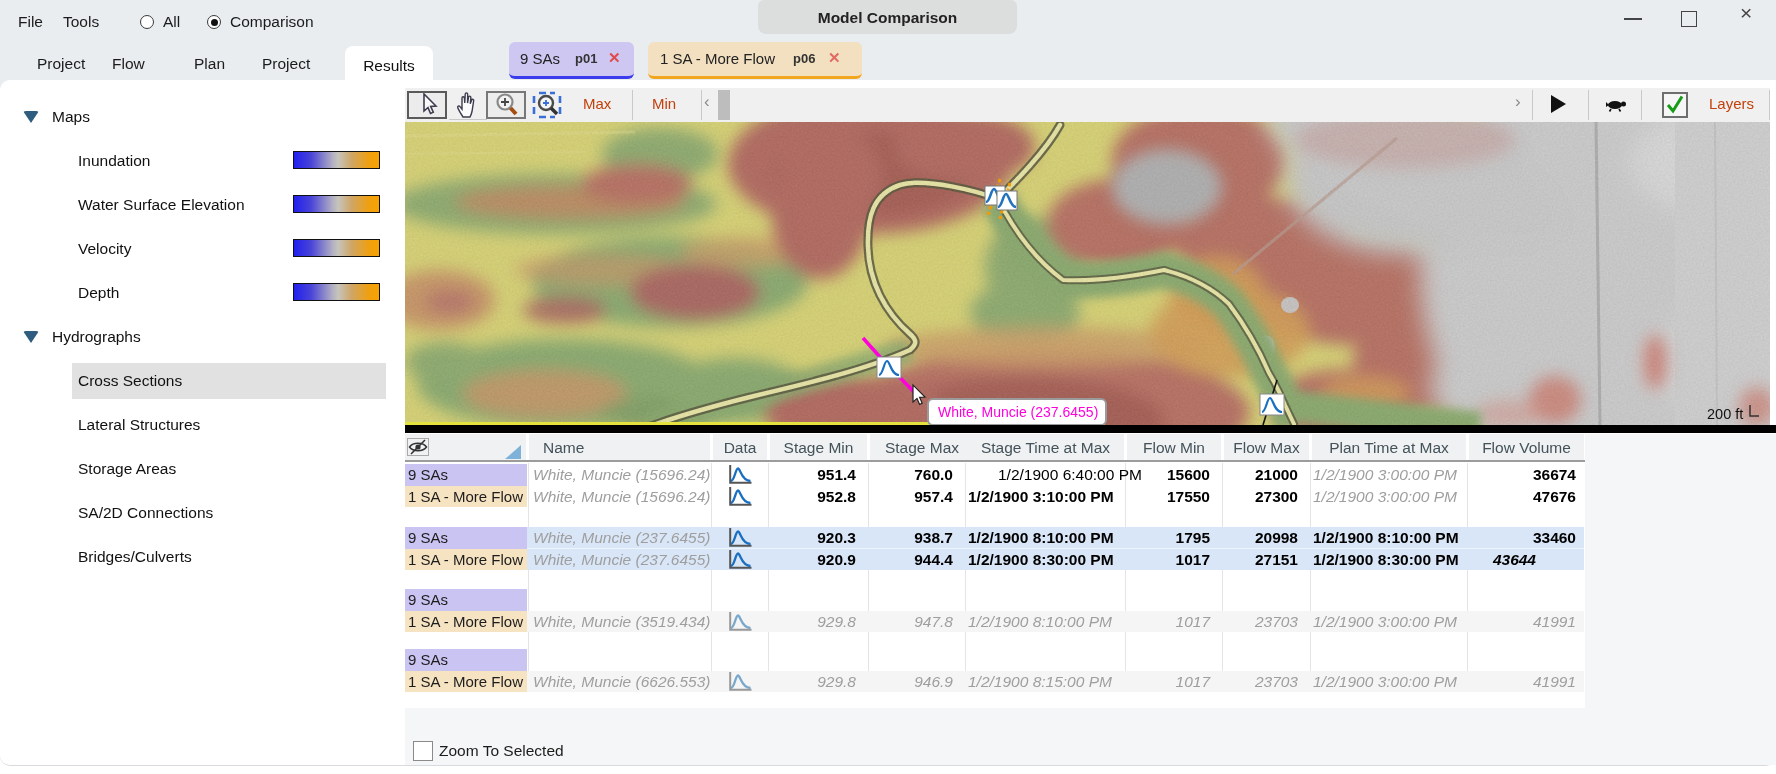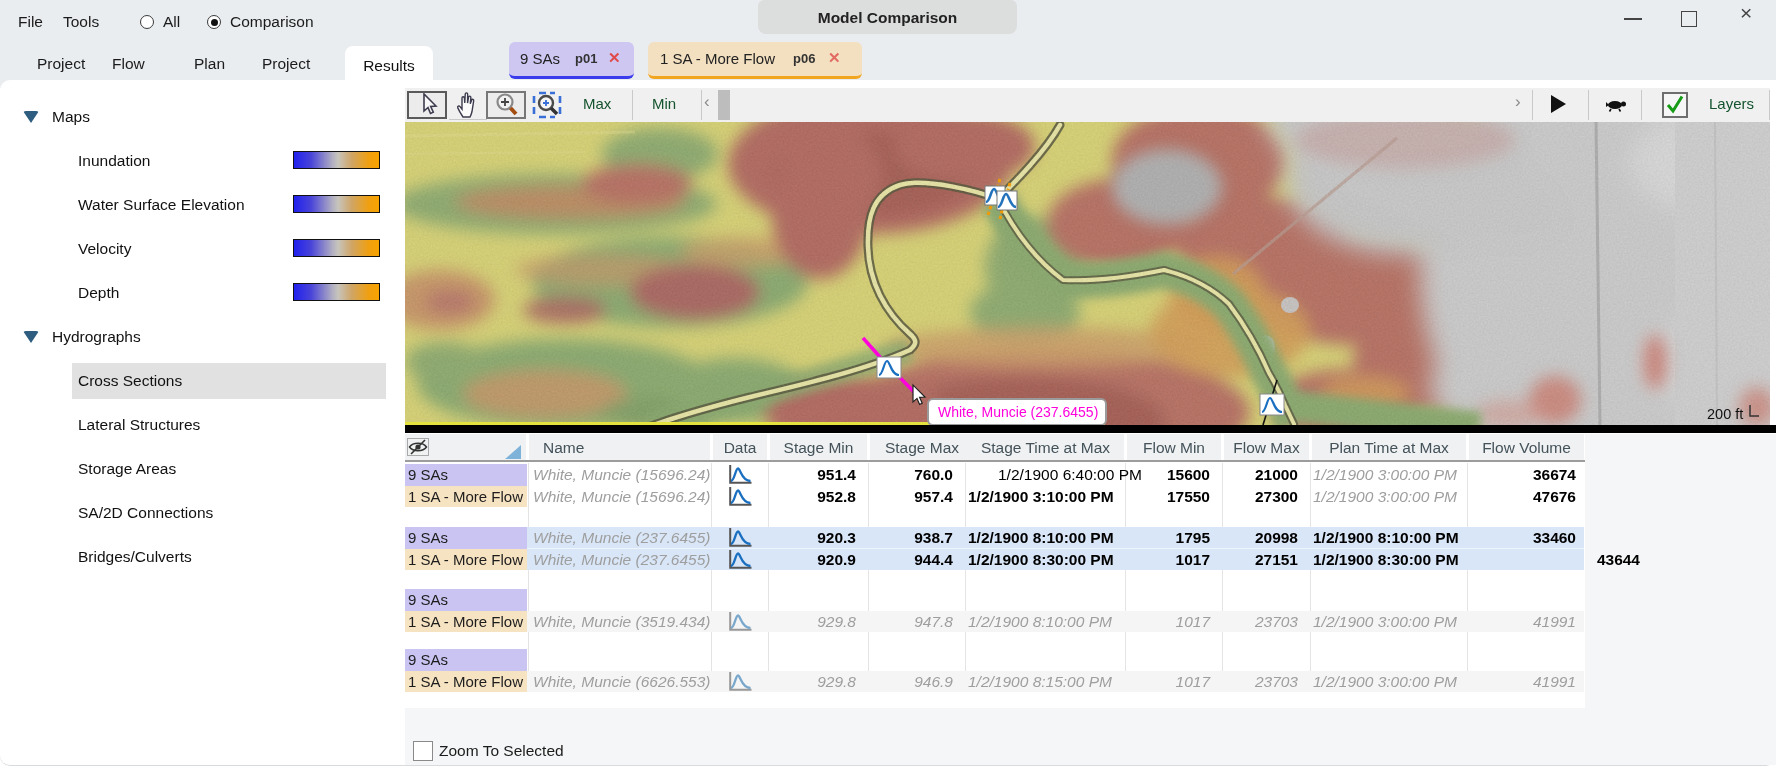--- a/index.html
+++ b/index.html
@@ -19,21 +19,21 @@
   .ctab .pid{font-size:13px;font-weight:bold;color:#333;}
   .ctab .x{font-weight:bold;font-size:15px;}
   
   .tri{width:0;height:0;border-left:8.5px solid transparent;border-right:8.5px solid transparent;border-top:12px solid #2e5d7f;border-radius:3px;}
   .sideh{font-size:15.5px;color:#111;height:20px;line-height:20px;}
   .sideitem{left:78px;font-size:15.5px;color:#111;height:20px;line-height:20px;}
   .gbar{left:293px;width:85px;height:16px;border:1.6px solid #111;background:linear-gradient(90deg,#2121ee 0%,#4944d8 20%,#b0aec2 45%,#c8c4bc 52%,#cfa565 68%,#f0a010 88%,#f7a300 100%);}
   
   #maptoolbar{left:405px;top:88px;width:1365px;height:34px;background:#f0f0f0;}
   .tbsep{position:absolute;top:2px;width:1px;height:30px;background:#c9c9c9;}
-  .tbtext{position:absolute;top:7px;font-size:15px;color:#14532d;}
+  .tbtext{position:absolute;top:7px;font-size:15px;color:#c2410c;}
   
   #tablewrap{left:405px;top:434px;width:1180px;height:274px;background:#fff;font-size:15.5px;}
   .hcell{position:absolute;top:0;height:26px;background:#eff1f2;color:#44525a;font-size:15.5px;line-height:27px;text-align:center;}
   .vline{position:absolute;top:29px;width:1px;background:#e4e4e4;}
   .rowbg{position:absolute;left:122px;}
   .lab{position:absolute;left:0;width:122px;padding-left:3px;box-sizing:border-box;color:#1d1d1d;white-space:nowrap;font-size:15px;}
   .cell{position:absolute;white-space:nowrap;}
   .num{font-weight:bold;color:#000;text-align:right;}
   .gi{font-style:italic;color:#9e9e9e;}
   .gin{font-style:italic;color:#9e9e9e;text-align:right;}
@@ -376,21 +376,21 @@
     <svg class="abs" style="left:324px;top:116px;" width="23" height="19" viewBox="0 0 23 19">
         <path d="M1.2,0 V17.8 H22.5" fill="none" stroke="#555" stroke-width="2"></path>
         <path d="M2,16 C5.5,16 6.5,3.5 9,3.5 C11.5,3.5 12.5,16 21.5,16" fill="none" stroke="#1a6fc0" stroke-width="2.3"></path>
       </svg>
     <div class="cell num" style="left:365px;top:115px;width:86px;height:21px;line-height:21px;">920.9</div>
     <div class="cell num" style="left:465px;top:115px;width:83px;height:21px;line-height:21px;">944.4</div>
     <div class="cell" style="left:563px;top:115px;height:21px;line-height:21px;font-weight:bold;">1/2/1900 8:30:00 PM</div>
     <div class="cell num" style="left:722px;top:115px;width:83px;height:21px;line-height:21px;">1017</div>
     <div class="cell num" style="left:819px;top:115px;width:74px;height:21px;line-height:21px;">27151</div>
     <div class="cell" style="left:908px;top:115px;height:21px;line-height:21px;font-weight:bold;">1/2/1900 8:30:00 PM</div>
-    <div class="cell num" style="left:1128px;top:115px;width:107px;height:21px;line-height:21px;">43644</div>
+    <div class="cell num" style="left:1024px;top:115px;width:107px;height:21px;line-height:21px;font-style:italic;">43644</div>
     <div class="cell gi" style="left:128px;top:177px;height:21px;line-height:21px;">White, Muncie (3519.434)</div>
     <svg class="abs" style="left:324px;top:178px;" width="23" height="19" viewBox="0 0 23 19">
         <path d="M1.2,0 V17.8 H22.5" fill="none" stroke="#999" stroke-width="2"></path>
         <path d="M2,16 C5.5,16 6.5,3.5 9,3.5 C11.5,3.5 12.5,16 21.5,16" fill="none" stroke="#7aa8cc" stroke-width="2.3"></path>
       </svg>
     <div class="cell gin" style="left:365px;top:177px;width:86px;height:21px;line-height:21px;">929.8</div>
     <div class="cell gin" style="left:465px;top:177px;width:83px;height:21px;line-height:21px;">947.8</div>
     <div class="cell gi" style="left:563px;top:177px;height:21px;line-height:21px;">1/2/1900 8:10:00 PM</div>
     <div class="cell gin" style="left:722px;top:177px;width:83px;height:21px;line-height:21px;">1017</div>
     <div class="cell gin" style="left:819px;top:177px;width:74px;height:21px;line-height:21px;">23703</div>

